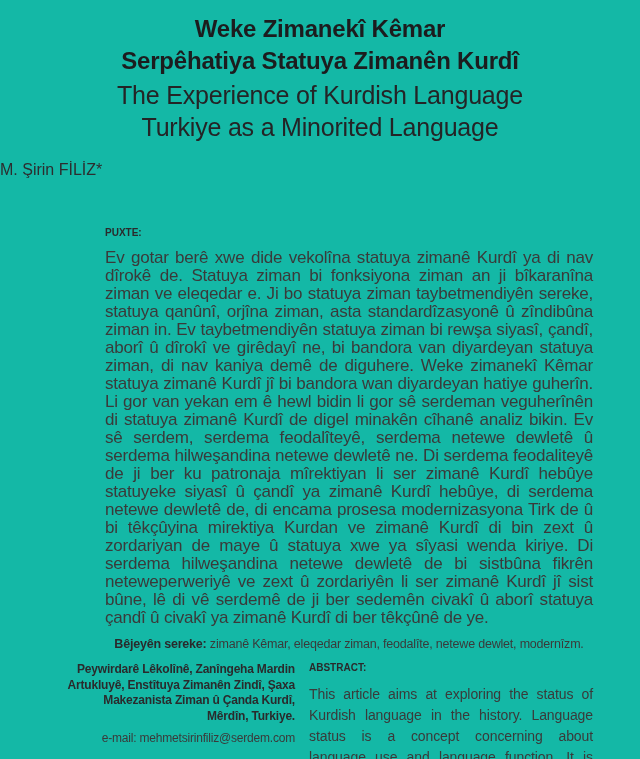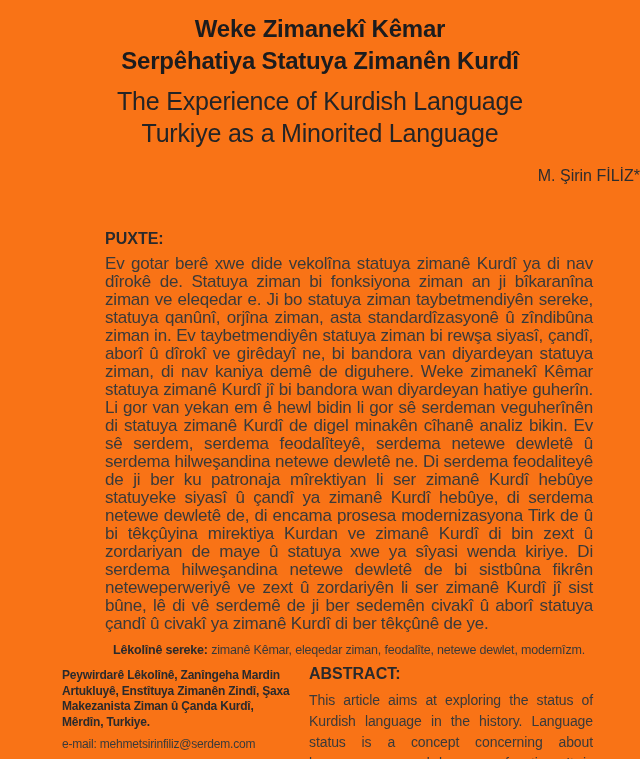--- a/index.html
+++ b/index.html
@@ -4,63 +4,63 @@
 <style>
   html, body {
     margin: 0;
     padding: 0;
     background: #ffffff;
   }
   .page {
     position: relative;
     width: 640px;
     height: 759px;
-    background: #f97316;
+    background: #14b8a6;
     overflow: hidden;
     font-family: "Liberation Sans", "DejaVu Sans", sans-serif;
     color: #3a3a3a;
     box-sizing: border-box;
     padding-top: 13px;
   }
   
   .title-block {
     text-align: center;
   }
   .title-ku {
     margin: 0;
     font-size: 24px;
     line-height: 32px;
     font-weight: 700;
     color: #1c1c1e;
     letter-spacing: -0.2px;
   }
   .title-en {
-    margin: 8px;
+    margin: 2px;
     font-size: 25px;
     line-height: 32px;
     font-weight: 400;
     color: #242426;
     letter-spacing: -0.2px;
   }
   .tline { display: block; }
   .author {
     margin-top: 17px;
     font-size: 16px;
     line-height: 20px;
     color: #2d2d2f;
-    text-align: right;
+    text-align: left;
   }
   
   .main {
     margin-left: 105px;
     width: 488px;
   }
   .section-heading {
     margin: 0;
-    font-size: 16px;
+    font-size: 10px;
     line-height: 16px;
     font-weight: 700;
     color: #2a2a2c;
   }
   .puxte-heading-wrap {
     margin-top: 45px;
   }
   .body-text {
     margin: 8px 0 0 0;
     font-size: 17px;
@@ -83,21 +83,21 @@
   .bottom {
     margin-top: 6px;
     margin-left: 62px;
     display: flex;
     gap: 14px;
     align-items: flex-start;
   }
   .left-col {
     width: 233px;
     flex: 0 0 233px;
-    text-align: left;
+    text-align: right;
     font-size: 12px;
     line-height: 15.5px;
     letter-spacing: -0.2px;
     color: #3a3a3a;
   }
   .affil-ku {
     margin: 2px 0 0 0;
     font-weight: 700;
     color: #2a2a2c;
   }
@@ -135,21 +135,21 @@
       <span class="tline">Turkiye as a Minorited Language</span>
     </div>
     <div class="author">M. Şirin FİLİZ*</div>
   </header>
 
   <section class="main">
     <div class="puxte-heading-wrap">
       <h2 class="section-heading">PUXTE:</h2>
     </div>
     <p class="body-text">Ev gotar berê xwe dide vekolîna statuya zimanê Kurdî ya di nav dîrokê de. Statuya ziman bi fonksiyona ziman an ji bîkaranîna ziman ve eleqedar e. Ji bo statuya ziman taybetmendiyên sereke, statuya qanûnî, orjîna ziman, asta standardîzasyonê û zîndibûna ziman in. Ev taybetmendiyên statuya ziman bi rewşa siyasî, çandî, aborî û dîrokî ve girêdayî ne, bi bandora van diyardeyan statuya ziman, di nav kaniya demê de diguhere. Weke zimanekî Kêmar statuya zimanê Kurdî jî bi bandora wan diyardeyan hatiye guherîn. Li gor van yekan em ê hewl bidin li gor sê serdeman veguherînên di statuya zimanê Kurdî de digel minakên cîhanê analiz bikin. Ev sê serdem, serdema feodalîteyê, serdema netewe dewletê û serdema hilweşandina netewe dewletê ne. Di serdema feodaliteyê de ji ber ku patronaja mîrektiyan li ser zimanê Kurdî hebûye statuyeke siyasî û çandî ya zimanê Kurdî hebûye, di serdema netewe dewletê de, di encama prosesa modernizasyona Tirk de û bi têkçûyina mirektiya Kurdan ve zimanê Kurdî di bin zext û zordariyan de maye û statuya xwe ya sîyasi wenda kiriye. Di serdema hilweşandina netewe dewletê de bi sistbûna fikrên neteweperweriyê ve zext û zordariyên li ser zimanê Kurdî jî sist bûne, lê di vê serdemê de ji ber sedemên civakî û aborî statuya çandî û civakî ya zimanê Kurdî di ber têkçûnê de ye.</p>
-    <p class="keywords"><strong>Lêkolînê sereke:</strong> <span>zimanê Kêmar, eleqedar ziman, feodalîte, netewe dewlet, modernîzm.</span></p>
+    <p class="keywords"><strong>Bêjeyên sereke:</strong> <span>zimanê Kêmar, eleqedar ziman, feodalîte, netewe dewlet, modernîzm.</span></p>
   </section>
 
   <section class="bottom">
     <aside class="left-col">
       <p class="affil-ku">Peywirdarê Lêkolînê, Zanîngeha Mardin Artukluyê, Enstîtuya Zimanên Zindî, Şaxa Makezanista Ziman û Çanda Kurdî, Mêrdîn, Turkiye.</p>
       <p class="email">e-mail: mehmetsirinfiliz@serdem.com</p>
     </aside>
     <div class="right-col">
       <h2 class="section-heading">ABSTRACT:</h2>
       <p class="abstract-text">This article aims at exploring the status of Kurdish language in the history. Language status is a concept concerning about language use and language function. It is based on juridical status, language origin, degree of standartization and vitality of the language. These prosperities</p>

